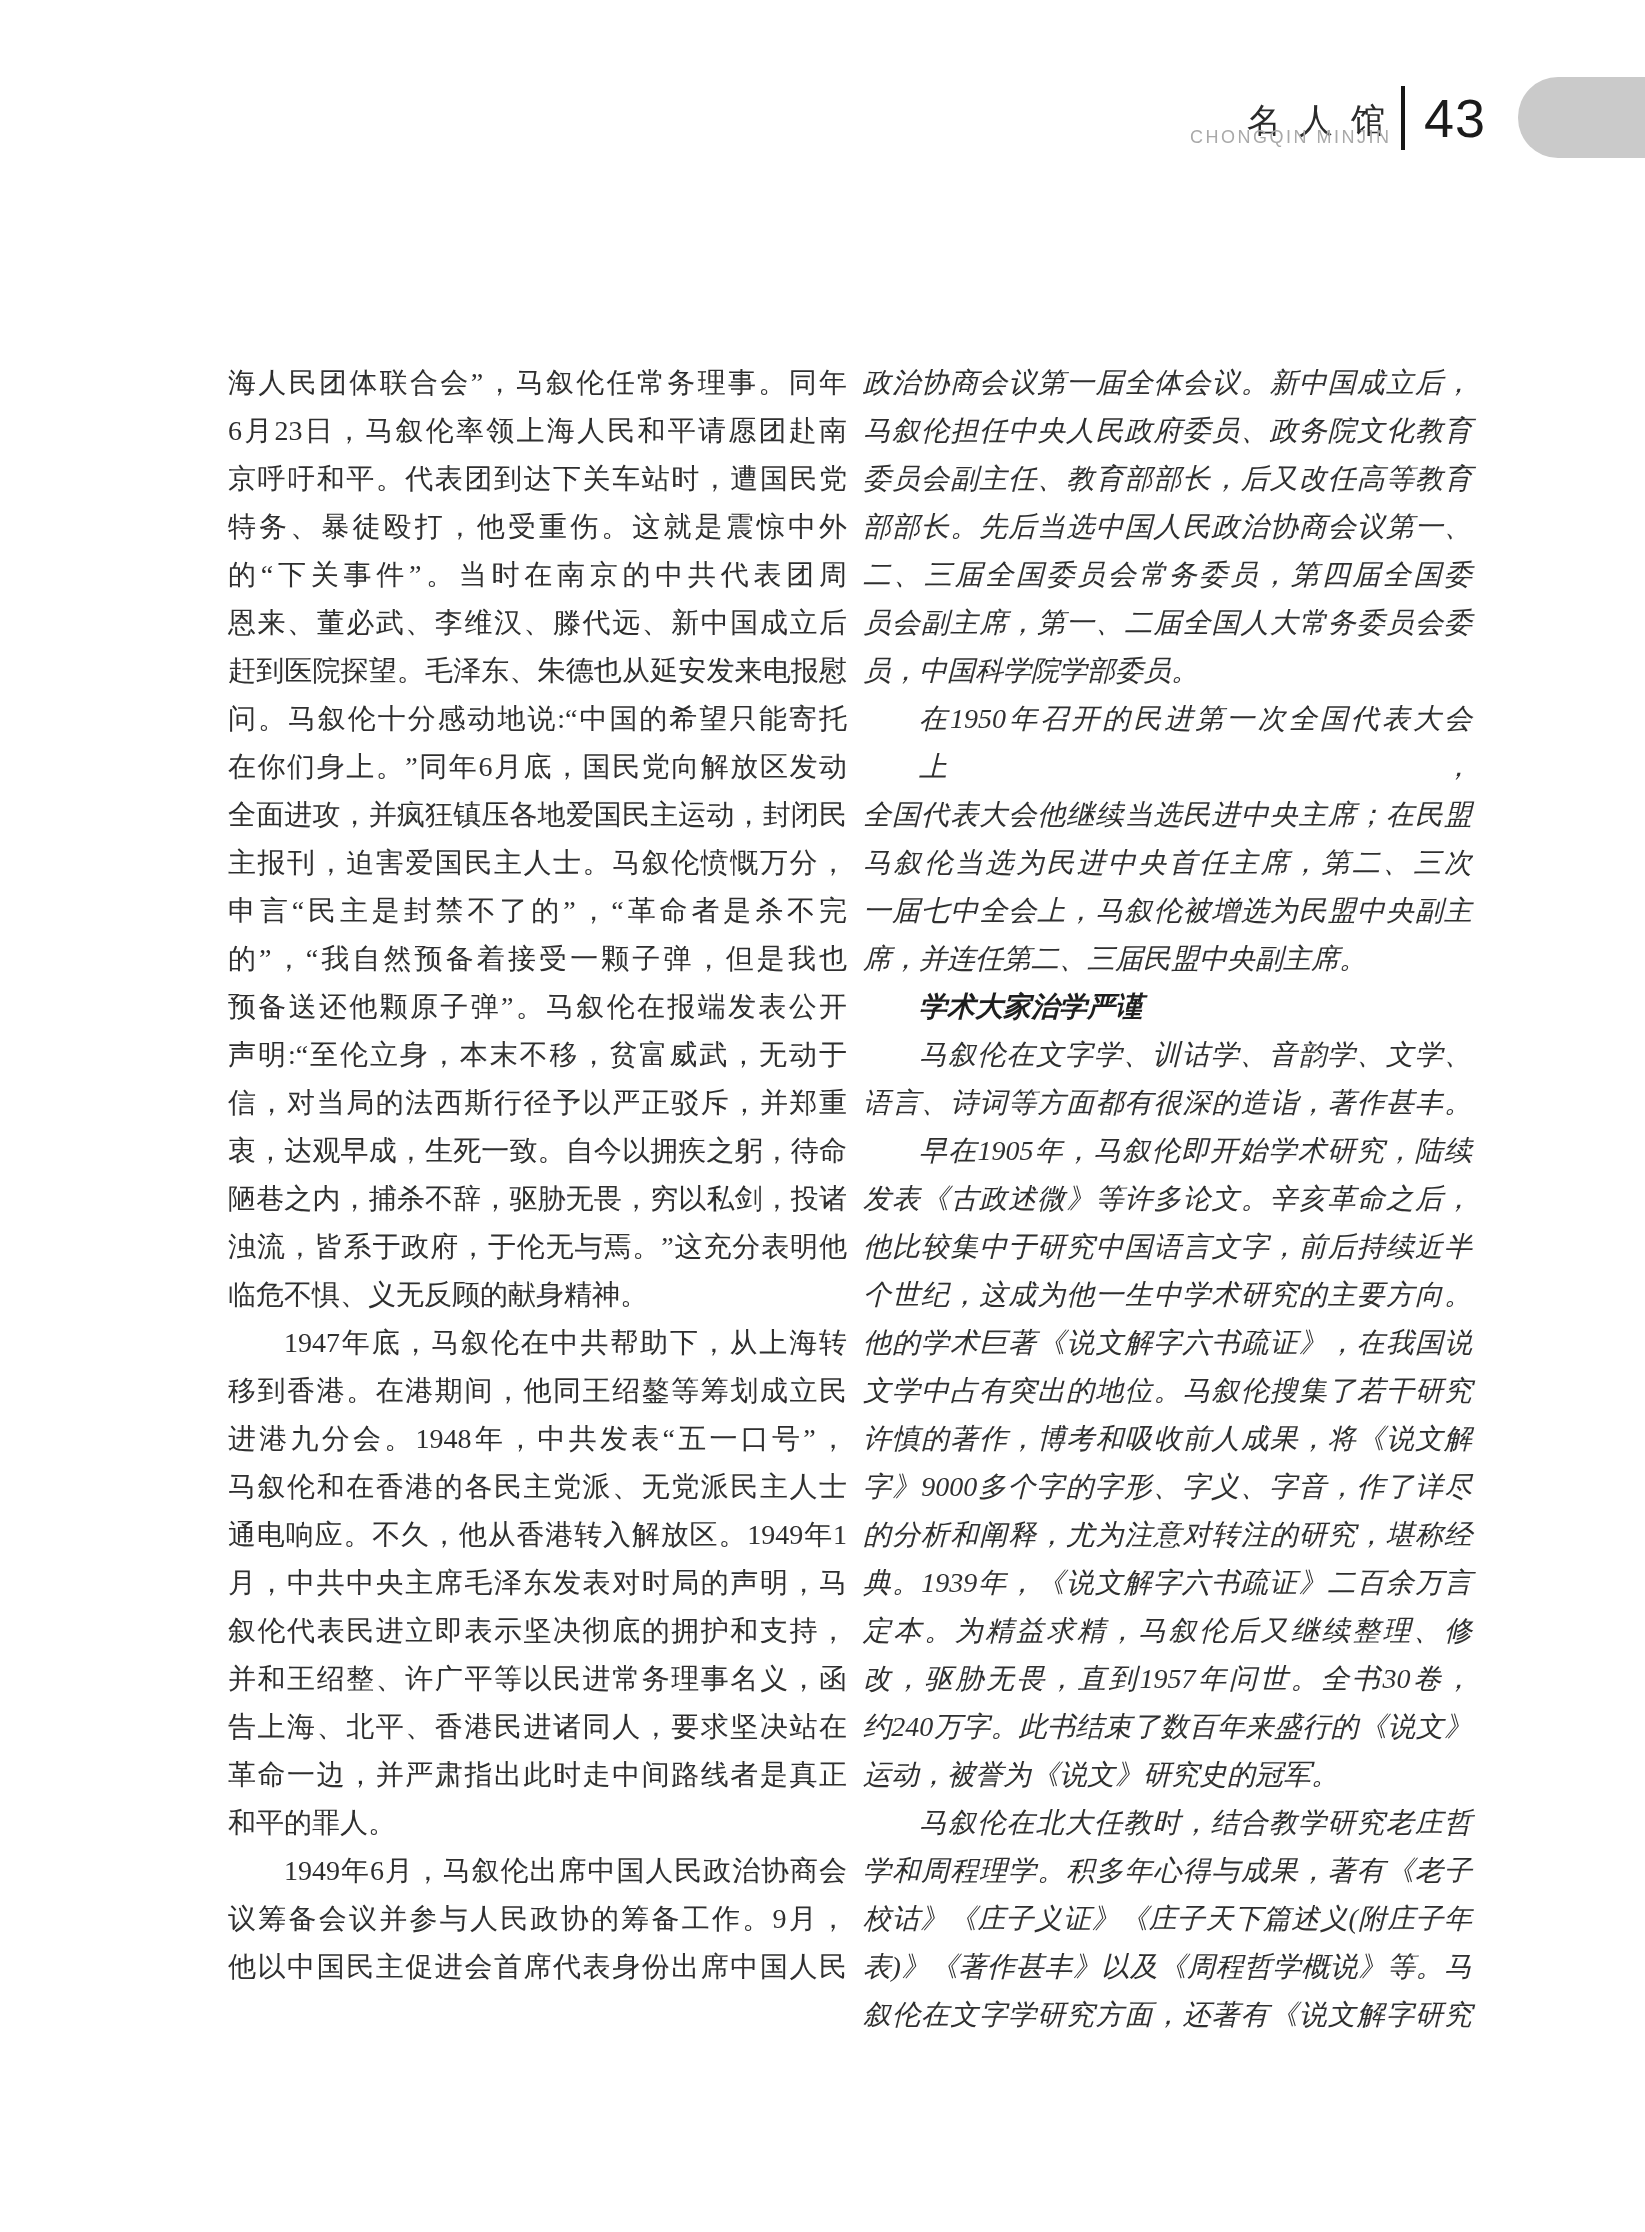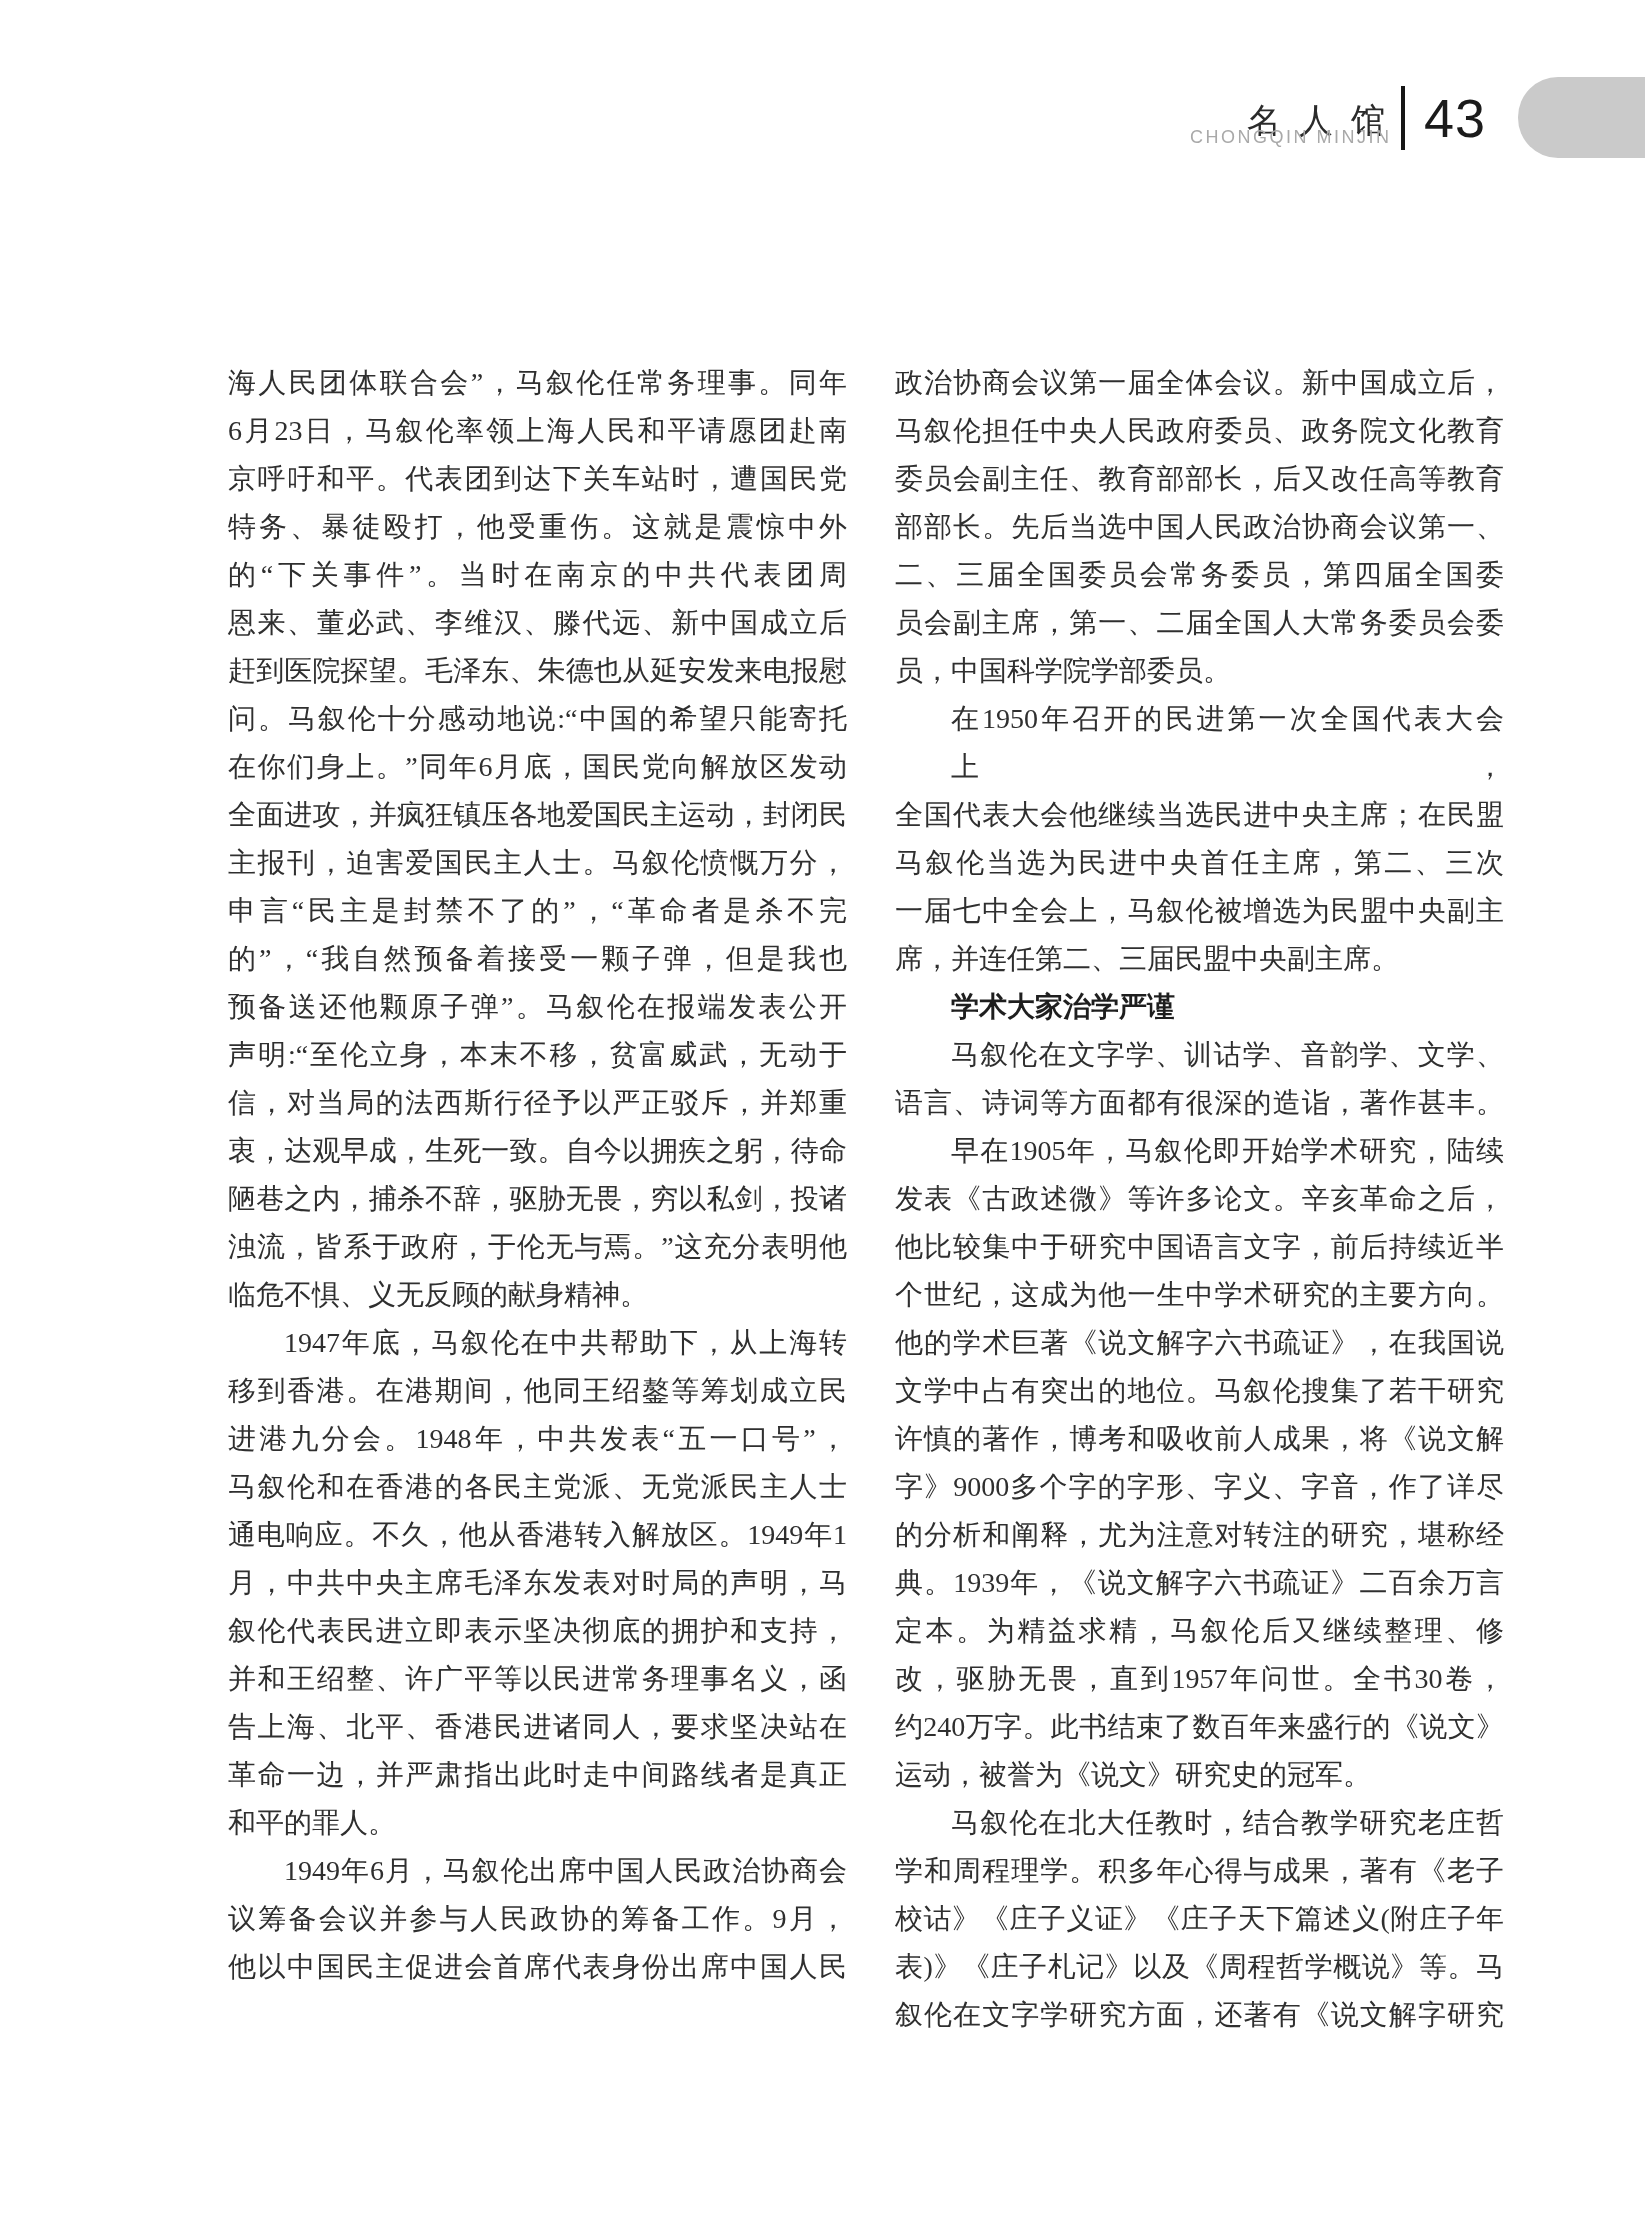--- a/index.html
+++ b/index.html
@@ -44,21 +44,21 @@
   }
 
   
   .column {
     position: absolute; top: 359px;
     font-size: 28px; line-height: 48px;
     color: #2f2f2f;
     margin-left: 15px;
   }
   .col-left  { left: 213px; width: 619px; }
-  .col-right { left: 880px; width: 609px; }
+  .col-right { left: 848px; width: 609px; font-style: italic; }
 
   .line {
     text-align: justify;
     text-align-last: justify;
   }
   .line.no-justify { text-align-last: left; }
   .line.indent { padding-left: 56px; }
   .line.subhead {
     font-family: "Liberation Sans", sans-serif;
     font-weight: 700; font-size: 28px;
@@ -138,18 +138,18 @@
       <div class="line">字》9000多个字的字形、字义、字音，作了详尽</div>
       <div class="line">的分析和阐释，尤为注意对转注的研究，堪称经</div>
       <div class="line">典。1939年，《说文解字六书疏证》二百余万言</div>
       <div class="line">定本。为精益求精，马叙伦后又继续整理、修</div>
       <div class="line">改，驱胁无畏，直到1957年问世。全书30卷，</div>
       <div class="line">约240万字。此书结束了数百年来盛行的《说文》</div>
       <div class="line no-justify">运动，被誉为《说文》研究史的冠军。</div>
       <div class="line indent">马叙伦在北大任教时，结合教学研究老庄哲</div>
       <div class="line">学和周程理学。积多年心得与成果，著有《老子</div>
       <div class="line">校诂》《庄子义证》《庄子天下篇述义(附庄子年</div>
-      <div class="line">表)》《庄子札记》以及《周程哲学概说》等。马</div>
+      <div class="line">表)》《著作甚丰》以及《周程哲学概说》等。马</div>
       <div class="line">叙伦在文字学研究方面，还著有《说文解字研究</div>
     </div>
 
 </div>
 
 
 </body></html>

